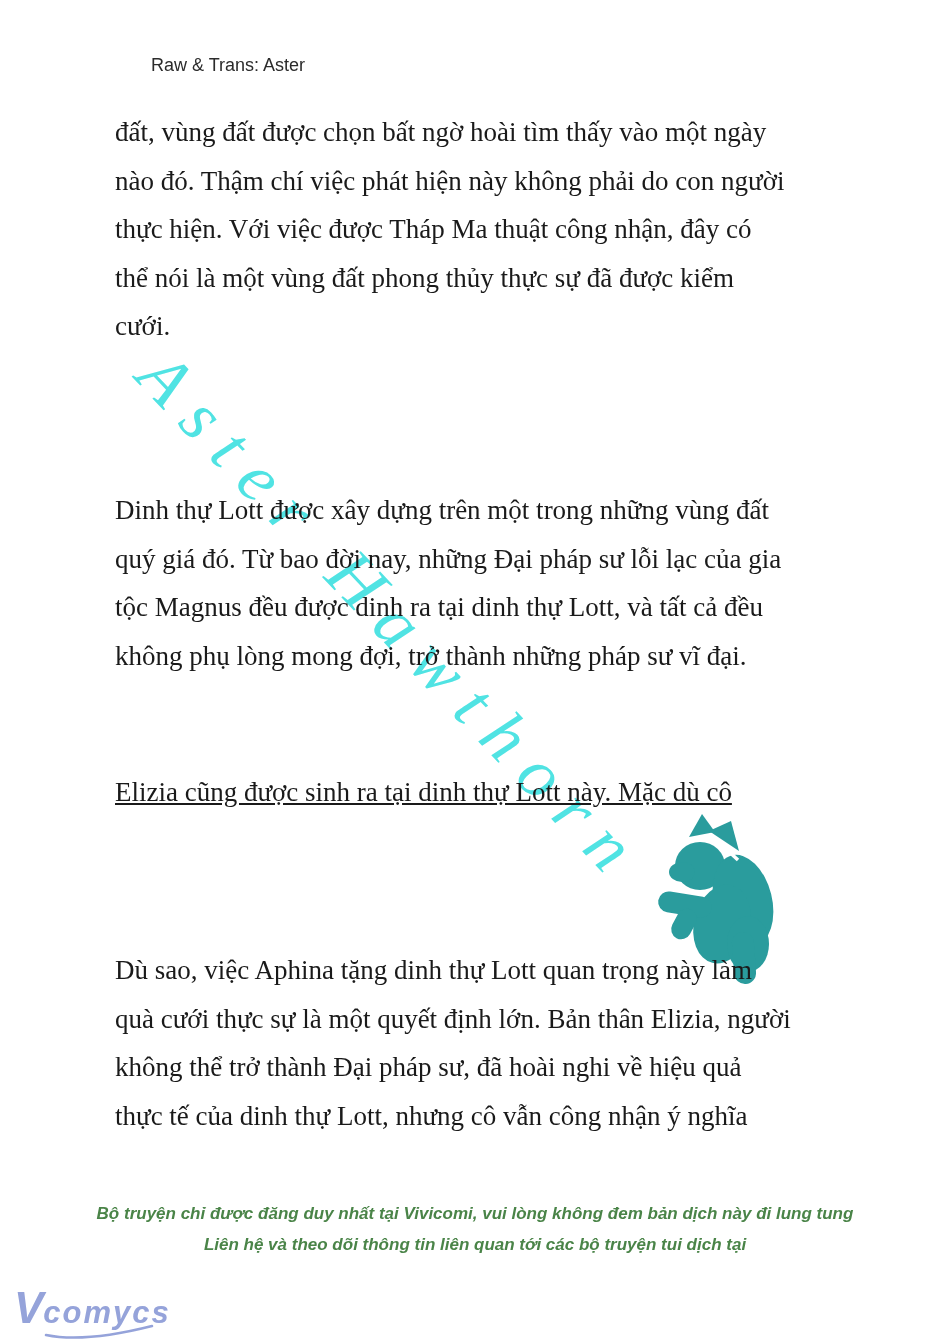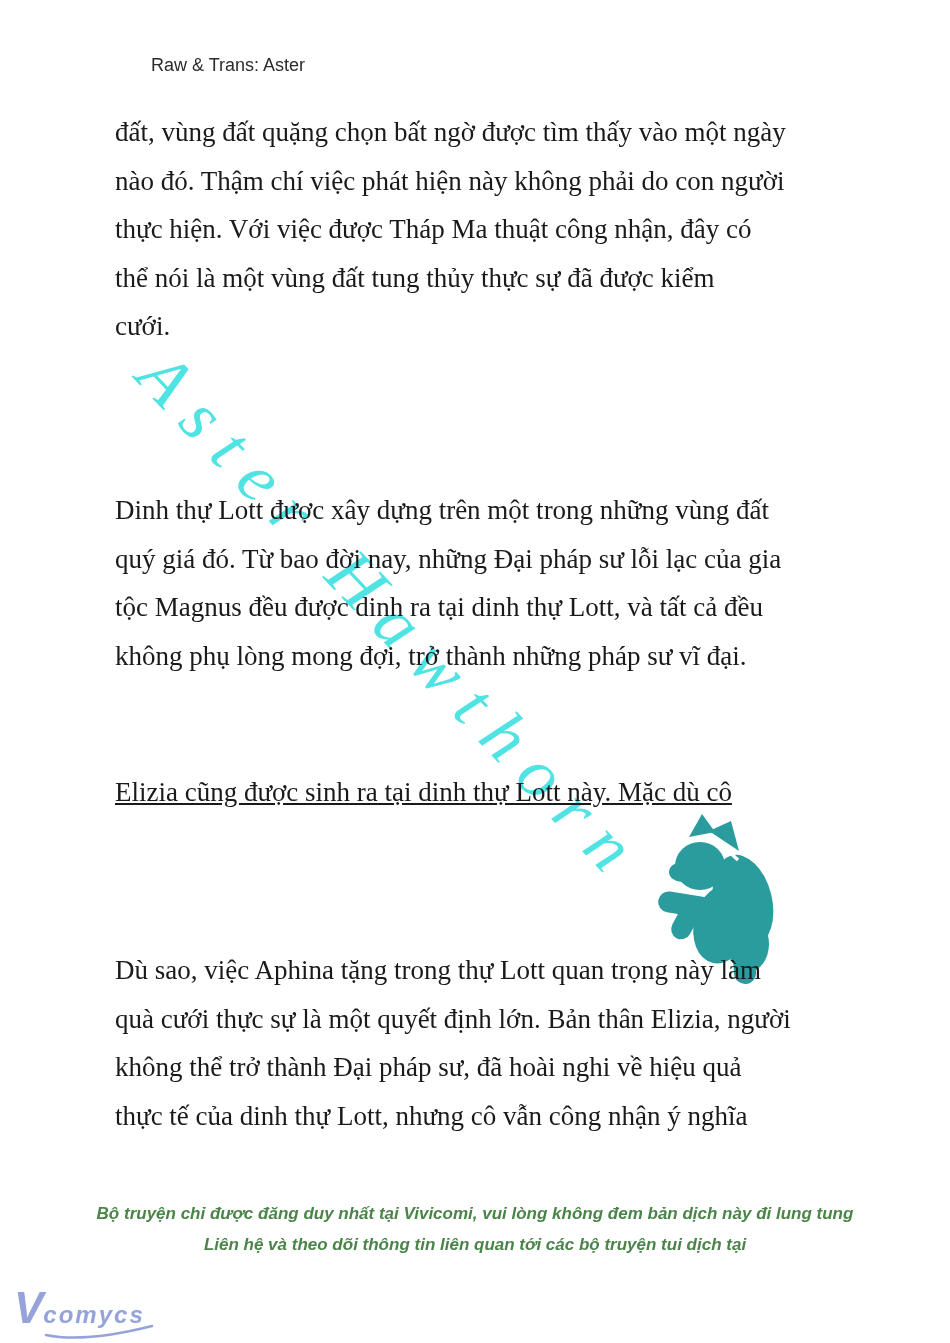--- a/index.html
+++ b/index.html
@@ -41,21 +41,21 @@
     font-family:"Liberation Sans","DejaVu Sans",sans-serif;
     font-weight:bold;font-style:italic;
     font-size:17px;line-height:31px;color:#4a8448;
   }
   .logo{
     position:absolute;left:14px;top:1286px;width:160px;height:56px;z-index:3;
     font-family:"Liberation Sans","DejaVu Sans",sans-serif;
     font-weight:bold;font-style:italic;color:#95a3da;
   }
   .logo-v{font-size:44px;line-height:44px;letter-spacing:0;}
-  .logo-rest{font-size:24px;letter-spacing:2px;}
+  .logo-rest{font-size:31px;letter-spacing:2px;}
   .logo-swoosh{position:absolute;left:26px;top:38px;width:118px;height:16px;}
 </style>
 </head>
 <body>
 
 <div class="page">
 
   <div class="credit">Raw &amp; Trans: Aster</div>
 
   <div class="watermark">Aster Hawthorn</div>
@@ -70,40 +70,40 @@
       <ellipse cx="74" cy="118" rx="28" ry="40" transform="rotate(14 74 118)"></ellipse>
       <rect x="10" y="88" width="54" height="21" rx="10.5" transform="rotate(9 37 98)"></rect>
       <rect x="26" y="102" width="20" height="32" rx="10" transform="rotate(28 36 118)"></rect>
       <ellipse cx="100" cy="138" rx="21" ry="28"></ellipse>
       <rect x="85" y="126" width="22" height="52" rx="11" transform="rotate(-4 96 152)"></rect>
     </g>
     <line x1="63" y1="29" x2="90" y2="54" stroke="#ffffff" stroke-width="3.5"></line>
   </svg>
 
   <div class="para p1">
-    <div>đất, vùng đất quặng chọn bất ngờ được tìm thấy vào một ngày</div>
+    <div>đất, vùng đất được chọn bất ngờ hoài tìm thấy vào một ngày</div>
     <div>nào đó. Thậm chí việc phát hiện này không phải do con người</div>
     <div>thực hiện. Với việc được Tháp Ma thuật công nhận, đây có</div>
-    <div>thể nói là một vùng đất tung thủy thực sự đã được kiểm</div>
+    <div>thể nói là một vùng đất phong thủy thực sự đã được kiểm</div>
     <div>cưới.</div>
   </div>
 
   <div class="para p2">
     <div>Dinh thự Lott được xây dựng trên một trong những vùng đất</div>
     <div>quý giá đó. Từ bao đời nay, những Đại pháp sư lỗi lạc của gia</div>
     <div>tộc Magnus đều được dinh ra tại dinh thự Lott, và tất cả đều</div>
     <div>không phụ lòng mong đợi, trở thành những pháp sư vĩ đại.</div>
   </div>
 
   <div class="para p3">
     <div>Elizia cũng được sinh ra tại dinh thự Lott này. Mặc dù cô</div>
   </div>
 
   <div class="para p4">
-    <div>Dù sao, việc Aphina tặng trong thự Lott quan trọng này làm</div>
+    <div>Dù sao, việc Aphina tặng dinh thự Lott quan trọng này làm</div>
     <div>quà cưới thực sự là một quyết định lớn. Bản thân Elizia, người</div>
     <div>không thể trở thành Đại pháp sư, đã hoài nghi về hiệu quả</div>
     <div>thực tế của dinh thự Lott, nhưng cô vẫn công nhận ý nghĩa</div>
   </div>
 
   <div class="footer">
     <div>Bộ truyện chỉ được đăng duy nhất tại Vivicomi, vui lòng không đem bản dịch này đi lung tung</div>
     <div>Liên hệ và theo dõi thông tin liên quan tới các bộ truyện tui dịch tại</div>
   </div>
 

